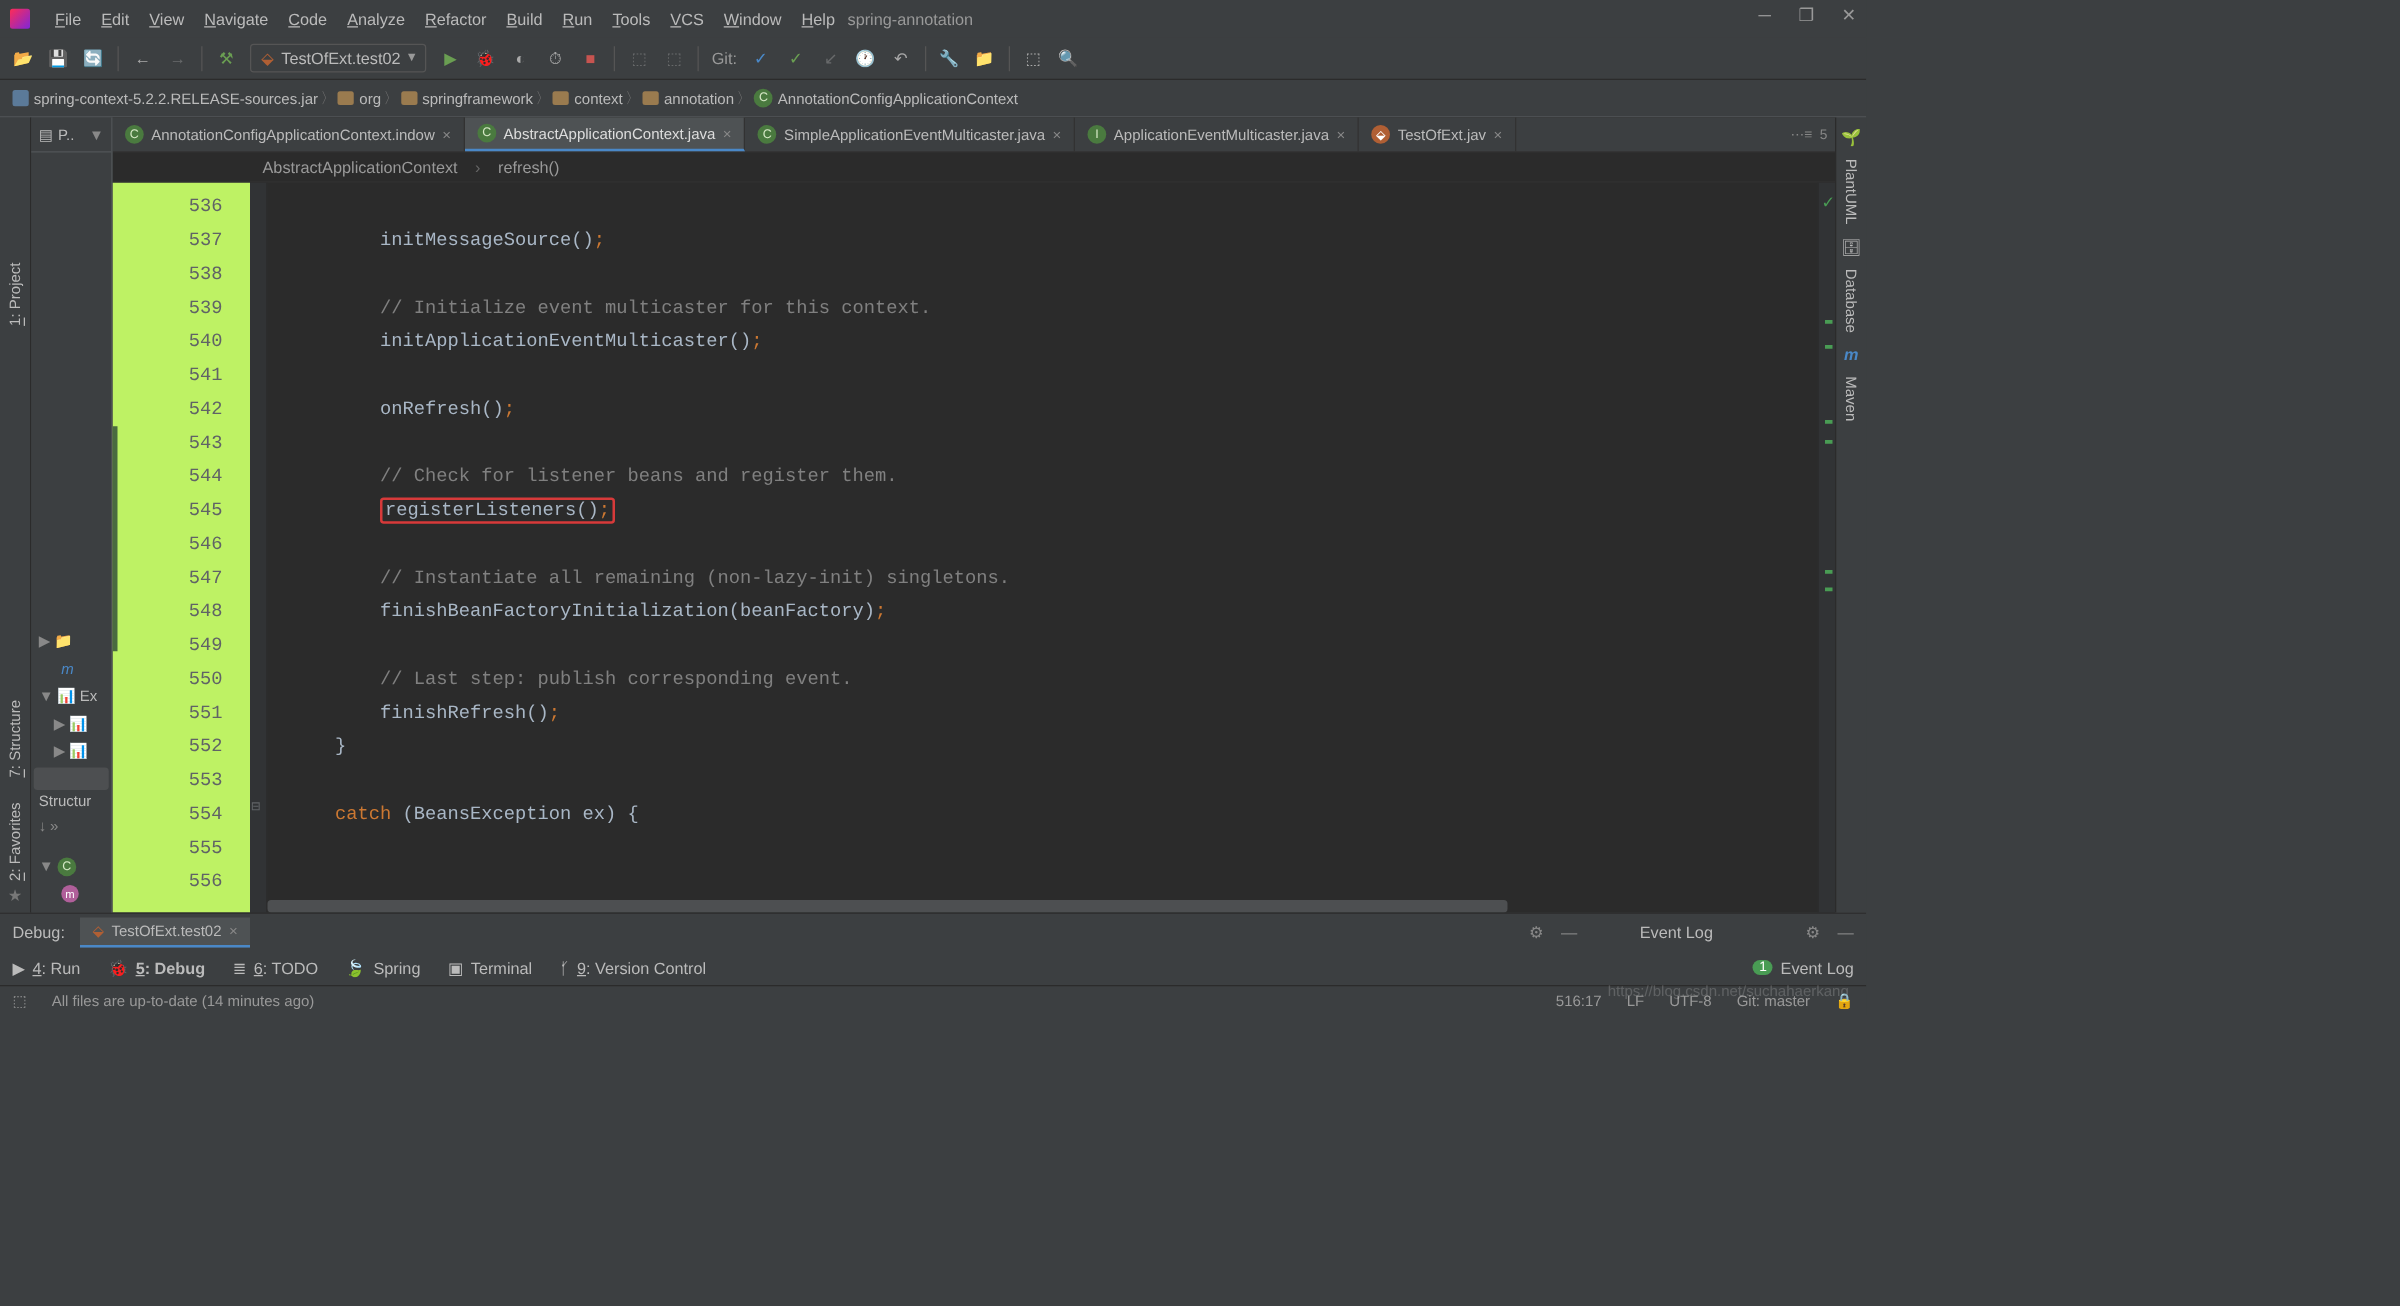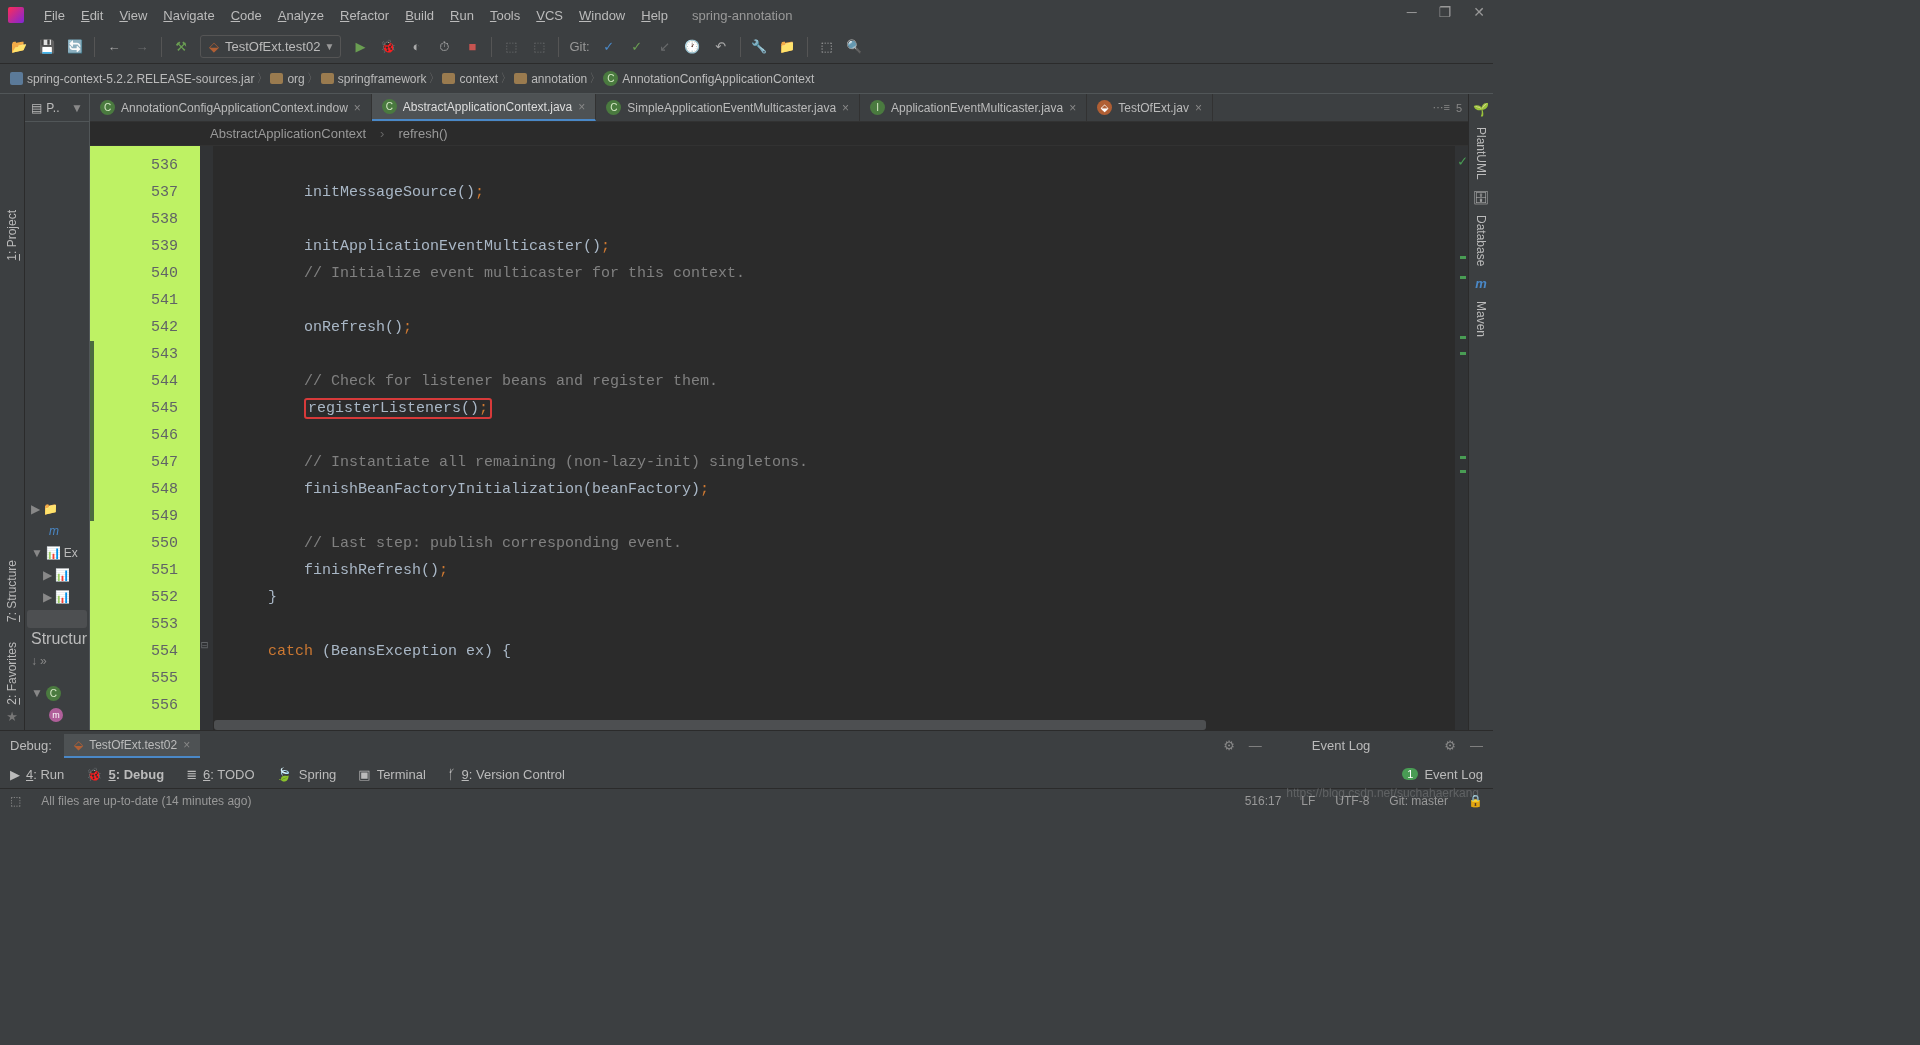--- a/index.html
+++ b/index.html
@@ -26,21 +26,21 @@
   background: linear-gradient(135deg, #fe2c56, #7f26d9);
   border-radius: 2px;
   margin-right: 10px;
 }
 .menu-item {
   padding: 4px 8px;
   color: #bbbbbb;
   cursor: pointer;
 }
 .menu-item .mn { text-decoration: underline; }
-.project-title { margin-left: 14px; color: #999; }
+.project-title { margin-left: 0; color: #999; }
 .win-controls {
   position: absolute;
   right: 8px; top: 4px;
   display: flex;
   gap: 22px;
   color: #999;
   font-size: 14px;
 }
 .toolbar {
   height: 34px;
@@ -449,21 +449,21 @@
         </div>
       <div class="tree-row" style="padding-left:16px">
           <span style="color:#888">▶</span>
           <span style="color:#4a88c7">📊</span>
         </div>
       <div class="tree-row" style="padding-left:16px">
           <span style="color:#888">▶</span>
           <span style="color:#4a88c7">📊</span>
         </div>
       <div class="tree-row" style="background:#4d4f51;height:18px;border-radius:3px;margin-top:2px"></div>
-      <div style="padding:2px 4px;font-size:16px">Structur</div>
+      <div style="padding:2px 4px;font-size:12px">Structur</div>
       <div class="tree-row">
           <span style="color:#888">↓</span>
           <span style="color:#888">»</span>
         </div>
       <div style="height:10px"></div>
       <div class="tree-row">
           <span style="color:#888">▼</span>
           <span class="round-icon ic-class">C</span>
         </div>
       <div class="tree-row" style="padding-left:22px">
@@ -536,22 +536,22 @@
           <div class="ln">555</div>
           <div class="ln">556</div>
         </div>
       <div class="fold-col">
         <span class="fold-btn" style="top:492px">⊟</span>
       </div>
       <div class="code-lines" id="code">
           <div class="cl"></div>
           <div class="cl">        <span>initMessageSource()</span><span class="c-semi">;</span></div>
           <div class="cl"></div>
+          <div class="cl">        <span class="c-comment">// Initialize event multicaster for this context.</span></div>
           <div class="cl">        <span>initApplicationEventMulticaster()</span><span class="c-semi">;</span></div>
-          <div class="cl">        <span class="c-comment">// Initialize event multicaster for this context.</span></div>
           <div class="cl"></div>
           <div class="cl">        <span>onRefresh()</span><span class="c-semi">;</span></div>
           <div class="cl"></div>
           <div class="cl">        <span class="c-comment">// Check for listener beans and register them.</span></div>
           <div class="cl">        <span class="highlight-box"><span>registerListeners()</span><span class="c-semi">;</span></span></div>
           <div class="cl"></div>
           <div class="cl">        <span class="c-comment">// Instantiate all remaining (non-lazy-init) singletons.</span></div>
           <div class="cl">        <span>finishBeanFactoryInitialization(beanFactory)</span><span class="c-semi">;</span></div>
           <div class="cl"></div>
           <div class="cl">        <span class="c-comment">// Last step: publish corresponding event.</span></div>

